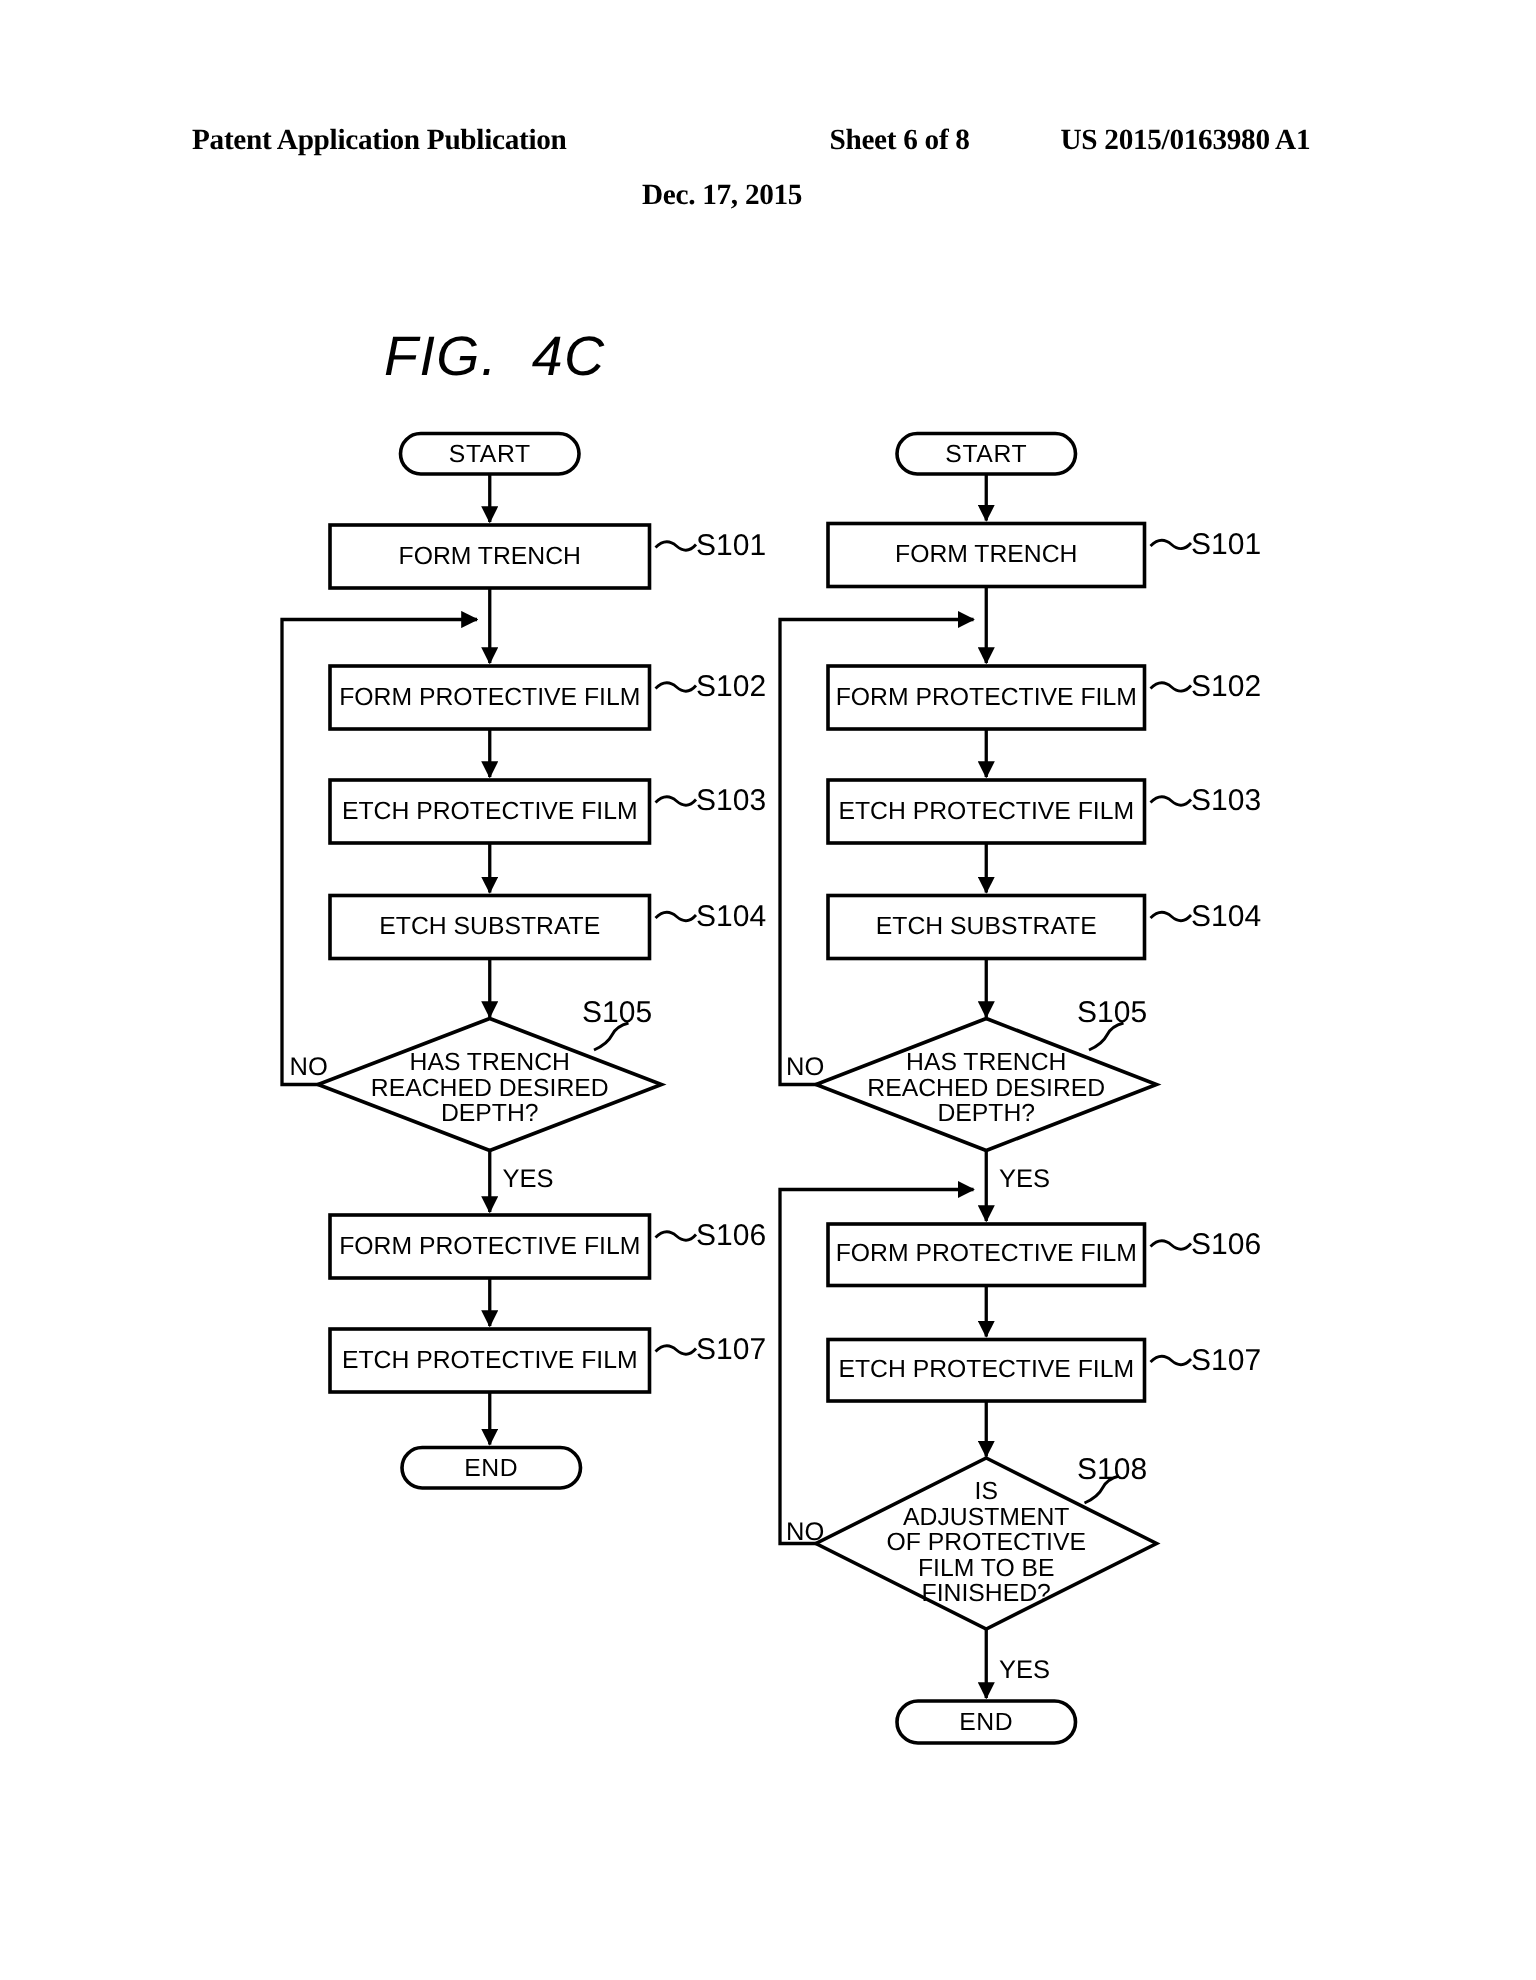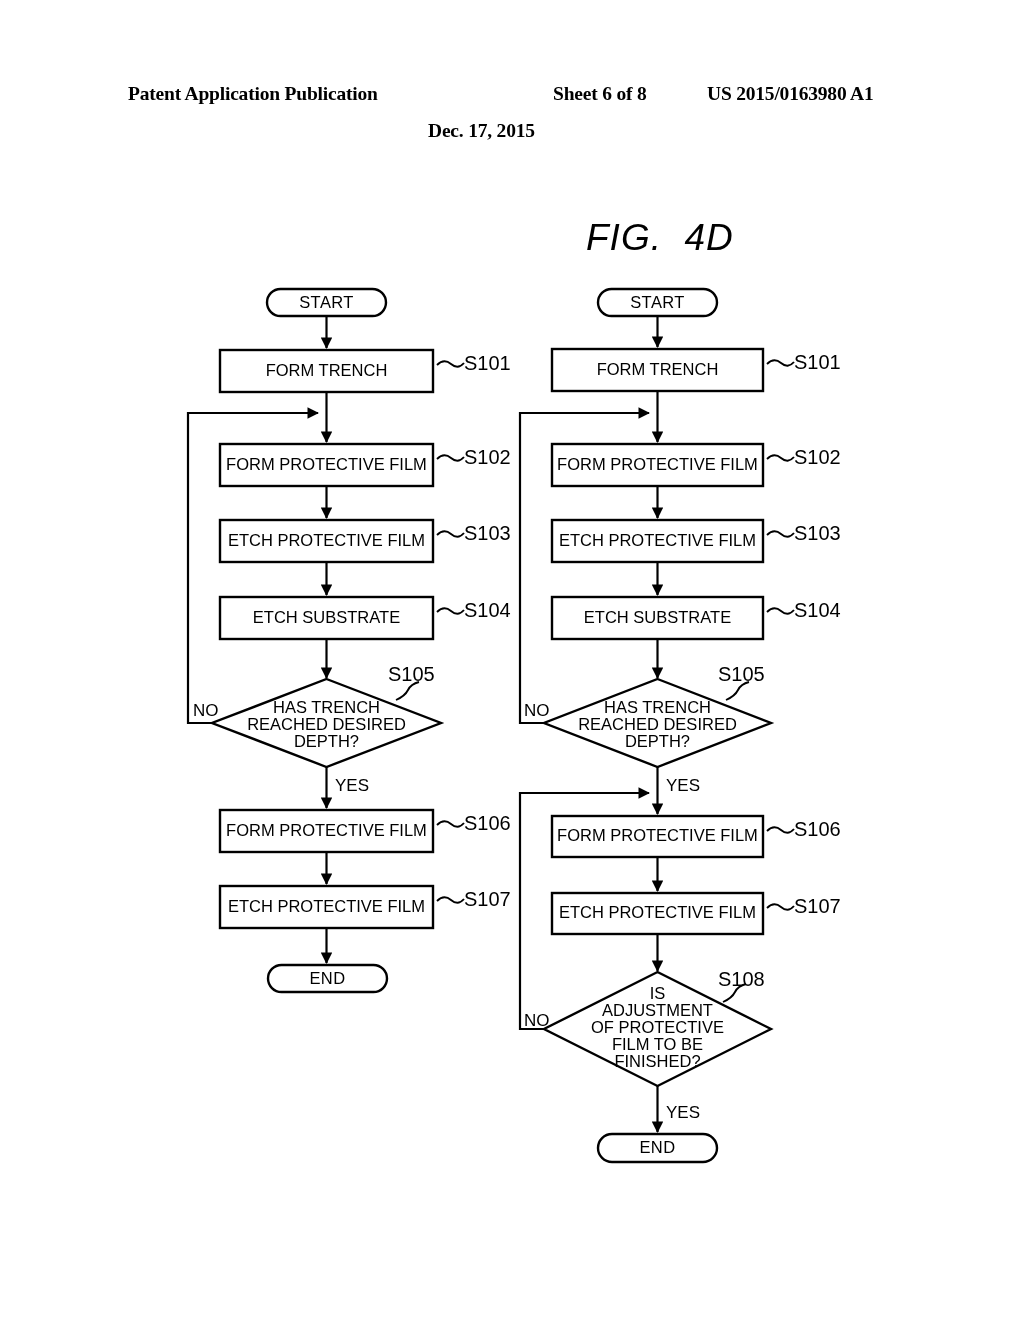--- a/index.html
+++ b/index.html
@@ -123,21 +123,21 @@
 
 <div id="page">
 
   <div id="header">
     <span class="h-pub">Patent Application Publication</span>
     <span class="h-date">Dec. 17, 2015</span>
     <span class="h-sheet">Sheet 6 of 8</span>
     <span class="h-pat">US 2015/0163980 A1</span>
   </div>
 
-  <div class="fig-title" id="fig-4d-title">FIG.  4D</div>
+  <div class="fig-title" id="fig-4c-title">FIG.  4C</div>
 
   <svg id="flow-canvas" viewBox="0 0 1024 1320">
     <defs>
       <marker id="arrow" viewBox="0 0 10 10" refX="9.2" refY="5" markerWidth="5.2" markerHeight="5.2" orient="auto-start-reverse">
         <path d="M 0 0 L 10 5 L 0 10 z" fill="#000000"></path>
       </marker>
     </defs>
 
     <g>
 

